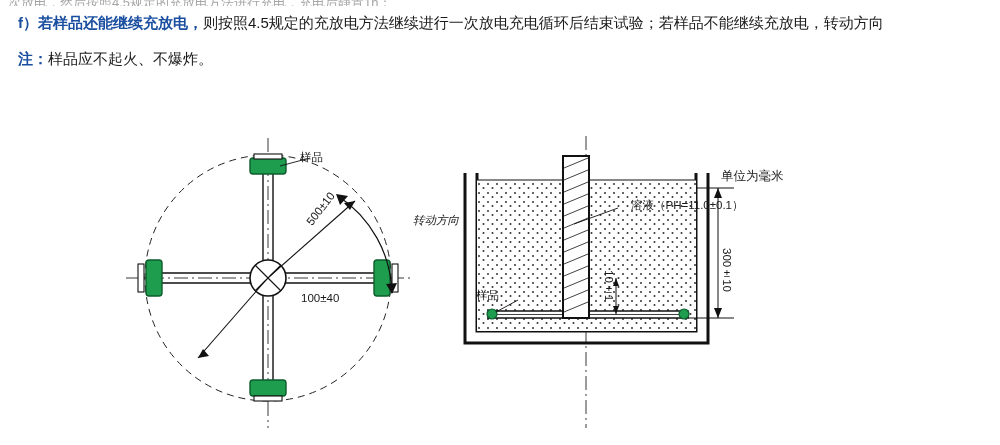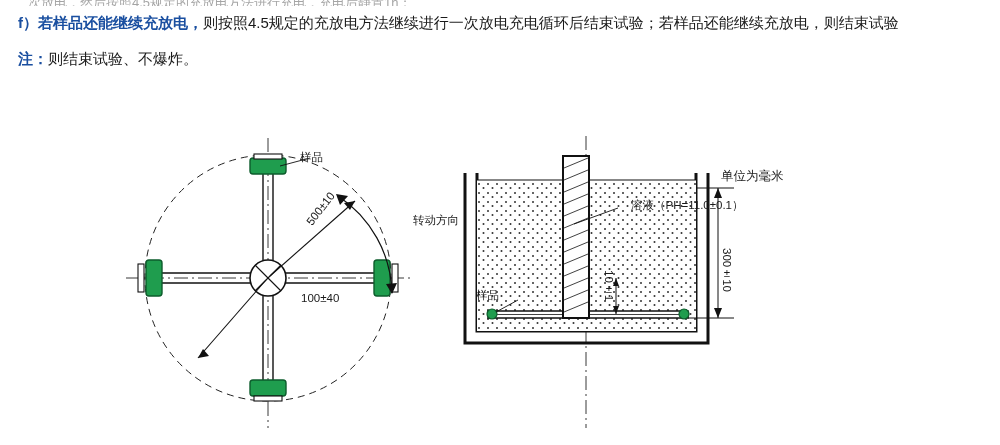--- a/index.html
+++ b/index.html
@@ -41,21 +41,21 @@
   }
   .para.note {
     margin-top: 6px;
   }
   .para.note .lead {
     color: #1a4fa0;
     font-weight: bold;
   }
   .cut-line {
     position: absolute;
-    left: 28px;
+    left: 8px;
     top: 0px;
     width: 960px;
     height: 6px;
     overflow: hidden;
     color: #5a5a5a;
     font-size: 13px;
     line-height: 6px;
     opacity: .55;
     white-space: nowrap;
   }
@@ -84,41 +84,41 @@
     white-space: nowrap;
     margin-left: 48px;
   }
   .lbl {
     position: absolute;
     font-size: 11.5px;
     color: #1a1a1a;
     white-space: nowrap;
   }
   .lbl-sample-top   { left: 282px; top: 22px; }
-  .lbl-rotate       { left: 395px; top: 85px; }
+  .lbl-rotate       { left: 395px; top: 85px; font-style: italic; }
   .lbl-500          { left: 286px; top: 92px; transform: rotate(-52deg); transform-origin: 0 0; }
   .lbl-100          { left: 283px; top: 164px; }
   .lbl-solution     { left: 565px; top: 70px; margin-left: 48px; }
   .lbl-sample-right { left: 458px; top: 160px; }
   .lbl-300          { left: 703px; top: 120px; writing-mode: vertical-rl; text-orientation: mixed; letter-spacing: 0px; }
   .lbl-10           { left: 585px; top: 142px; writing-mode: vertical-rl; text-orientation: mixed; }
 </style>
 </head>
 <body>
 
 <div class="page">
 
   <div class="cut-line">次放电，然后按照4.5规定的充放电方法进行充电，充电后静置1h；</div>
 
   <div class="text-block">
     <p class="para">
-      <span class="lead">f）若样品还能继续充放电，</span><span>则按照4.5规定的充放电方法继续进行一次放电充电循环后结束试验；若样品还能继续充放电，则结束试验</span>
+      <span class="lead">f）若样品还能继续充放电，</span><span>则按照4.5规定的充放电方法继续进行一次放电充电循环后结束试验；若样品不能继续充放电，转动方向</span>
     </p>
     <p class="para note">
-      <span class="lead">注：</span><span>则结束试验、不爆炸。</span>
+      <span class="lead">注：</span><span>样品应不起火、不爆炸。</span>
     </p>
   </div>
 
   <div class="figure">
 
     <svg class="fig-svg" width="960" height="310" viewBox="0 0 960 310">
 
       <g>
 
         <circle cx="250" cy="150" r="123" fill="none" stroke="#222" stroke-width="1" stroke-dasharray="7 5"></circle>

